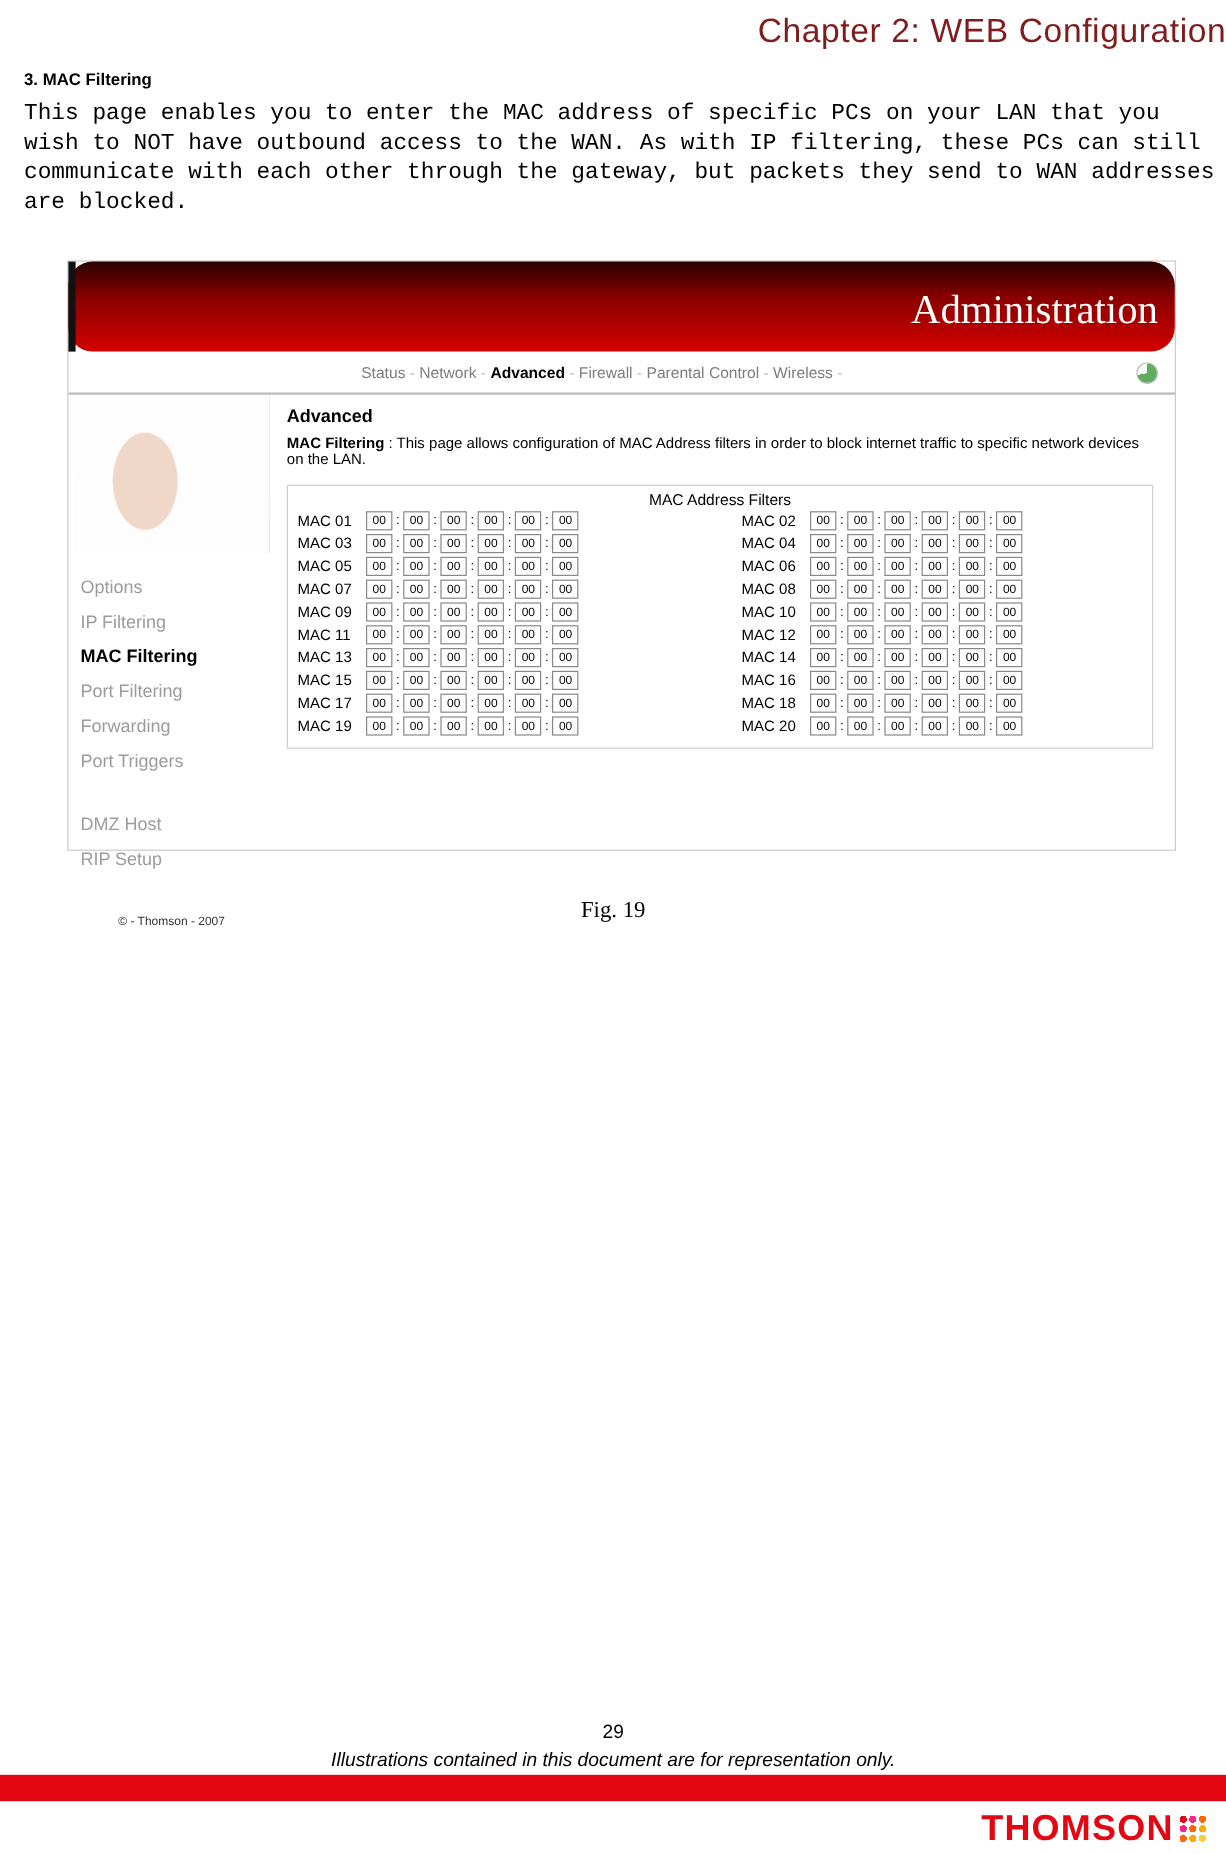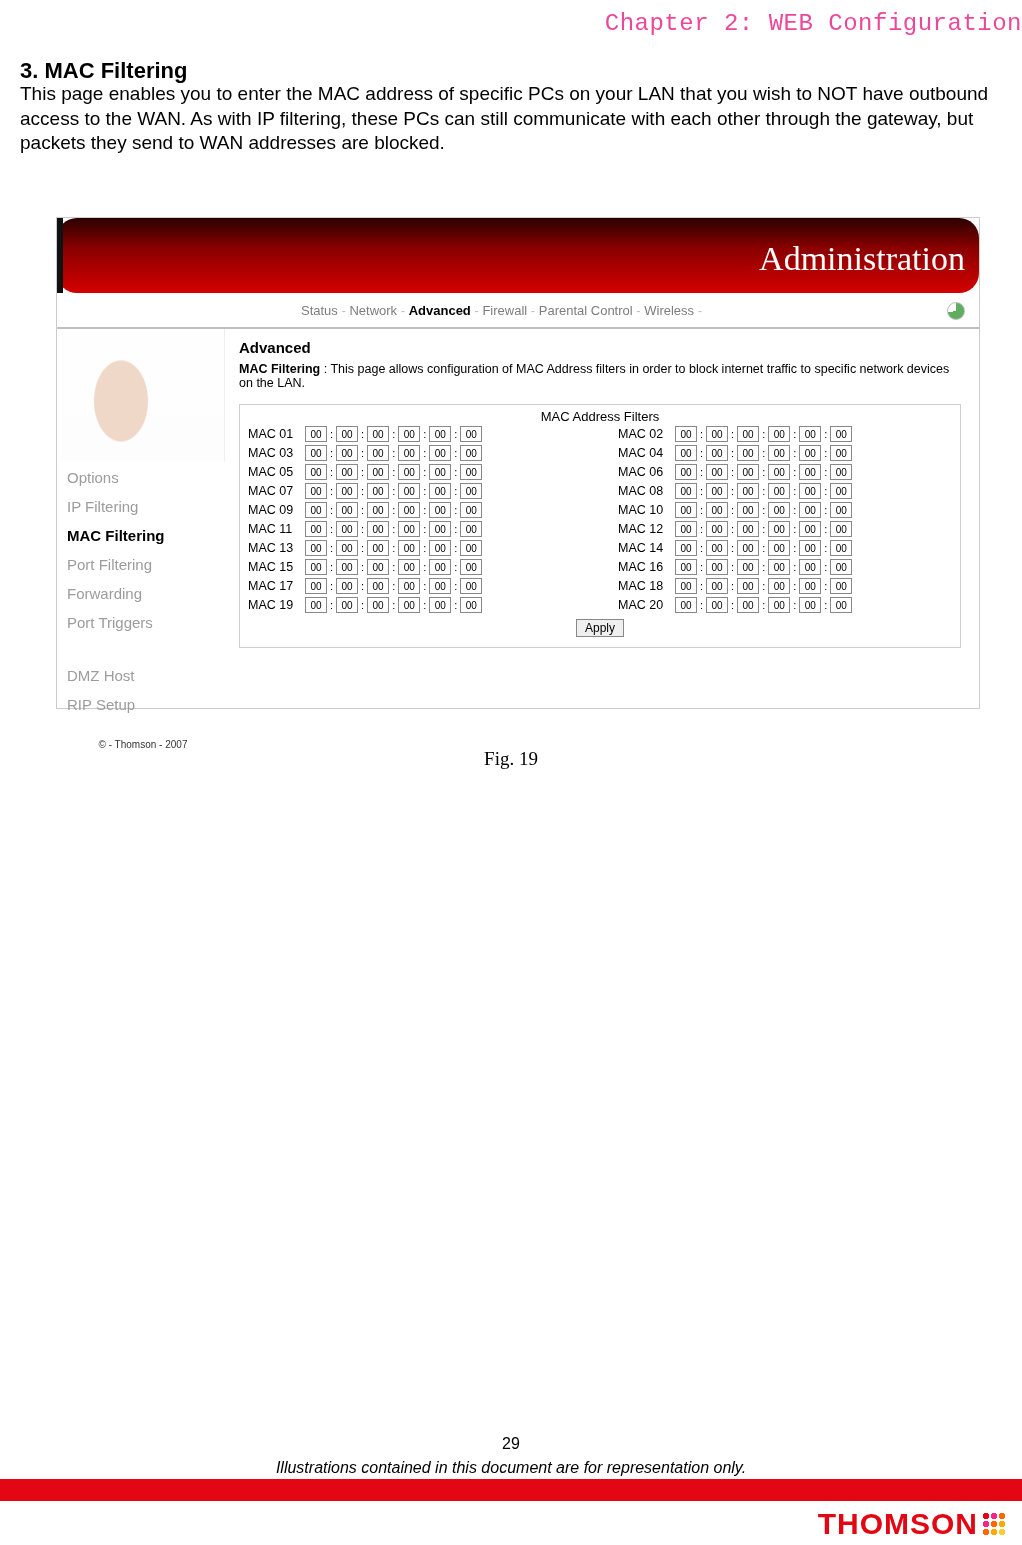--- a/index.html
+++ b/index.html
@@ -8,31 +8,31 @@
     height: 1545px;
     background: #fff;
     font-family: Arial, Helvetica, sans-serif;
     color: #000;
     position: relative;
     font-size: 14px;
   }
   .page { position: relative; width: 100%; height: 100%; }
   .chapter-title {
     position: absolute; top: 10px; right: 0;
-    color: #ec4899; font-family: Liberation Mono, monospace;
-    font-size: 24px; font-weight: normal; letter-spacing: .5px;
+    color: #7f1d1d; font-family: Liberation Sans, sans-serif;
+    font-size: 28px; font-weight: normal; letter-spacing: .5px;
   }
   .section-head {
     position: absolute; top: 58px; left: 20px;
     font-family: "Trebuchet MS", sans-serif;
-    font-weight: bold; font-size: 22px;
+    font-weight: bold; font-size: 14px;
   }
   .body-text {
     position: absolute; top: 82px; left: 20px; right: 0;
-    font-family: Liberation Sans, sans-serif; font-size: 19px; line-height: 1.3;
+    font-family: Liberation Mono, monospace; font-size: 19px; line-height: 1.3;
   }
 
   
   .shot {
     position: absolute; top: 217px; left: 56px;
     width: 924px; height: 492px; border: 1px solid #ccc;
     background: #fff;
   }
   .shot-banner {
     height: 75px; background: linear-gradient(#2a0000,#8a0000 40%,#d40000);
@@ -51,21 +51,21 @@
   .nav-sep { color:#bcbcbc; }
   .nav-refresh {
     position:absolute; right:14px; top:9px; width:18px;height:18px;
     border:1px solid #bbb; border-radius:50%;
     background:conic-gradient(#5fad5f 0 260deg, transparent 0);
   }
   .shot-body { display:flex; }
   .sidebar {
     width: 172px; padding: 14px 10px 8px 10px; font-size:15px; color:#9c9c9c;
     font-family: "Trebuchet MS","Lucida Sans",sans-serif;
-    display:flex; flex-direction:column; gap:4px;
+    display:flex; flex-direction:column; gap:16px;
   }
   .sidebar .active { color:#000; font-weight:bold; }
   .sidebar-photo {
     width:164px; height:132px; margin:-14px 0 4px -6px;
     background:
       radial-gradient(60px 90px at 60px 72px,#f0d8c8 0 44%,transparent 46%),
       linear-gradient(#fefefe,#fdfdfd);
     border-right:1px solid #eee;
   }
   .copyright { margin-top:auto; font-size:10px; color:#333; padding-top:10px;text-align:center; }
@@ -438,23 +438,20 @@
                 <span class="colon">:</span>
                 <span class="oct">00</span>
                 <span class="colon">:</span>
                 <span class="oct">00</span>
                 <span class="colon">:</span>
                 <span class="oct">00</span>
                 <span class="colon">:</span>
                 <span class="oct">00</span>
               </div>
             </div>
-          <div class="apply-wrap">
-            <span class="apply">Apply</span>
-          </div>
         </div>
       </div>
     </div>
   </div>
 
   <div class="fig-cap">Fig. 19</div>
 
   <div class="pgnum">29</div>
   <div class="disclaimer">Illustrations contained in this document are for representation only.</div>
   <div class="red-bar"></div>

